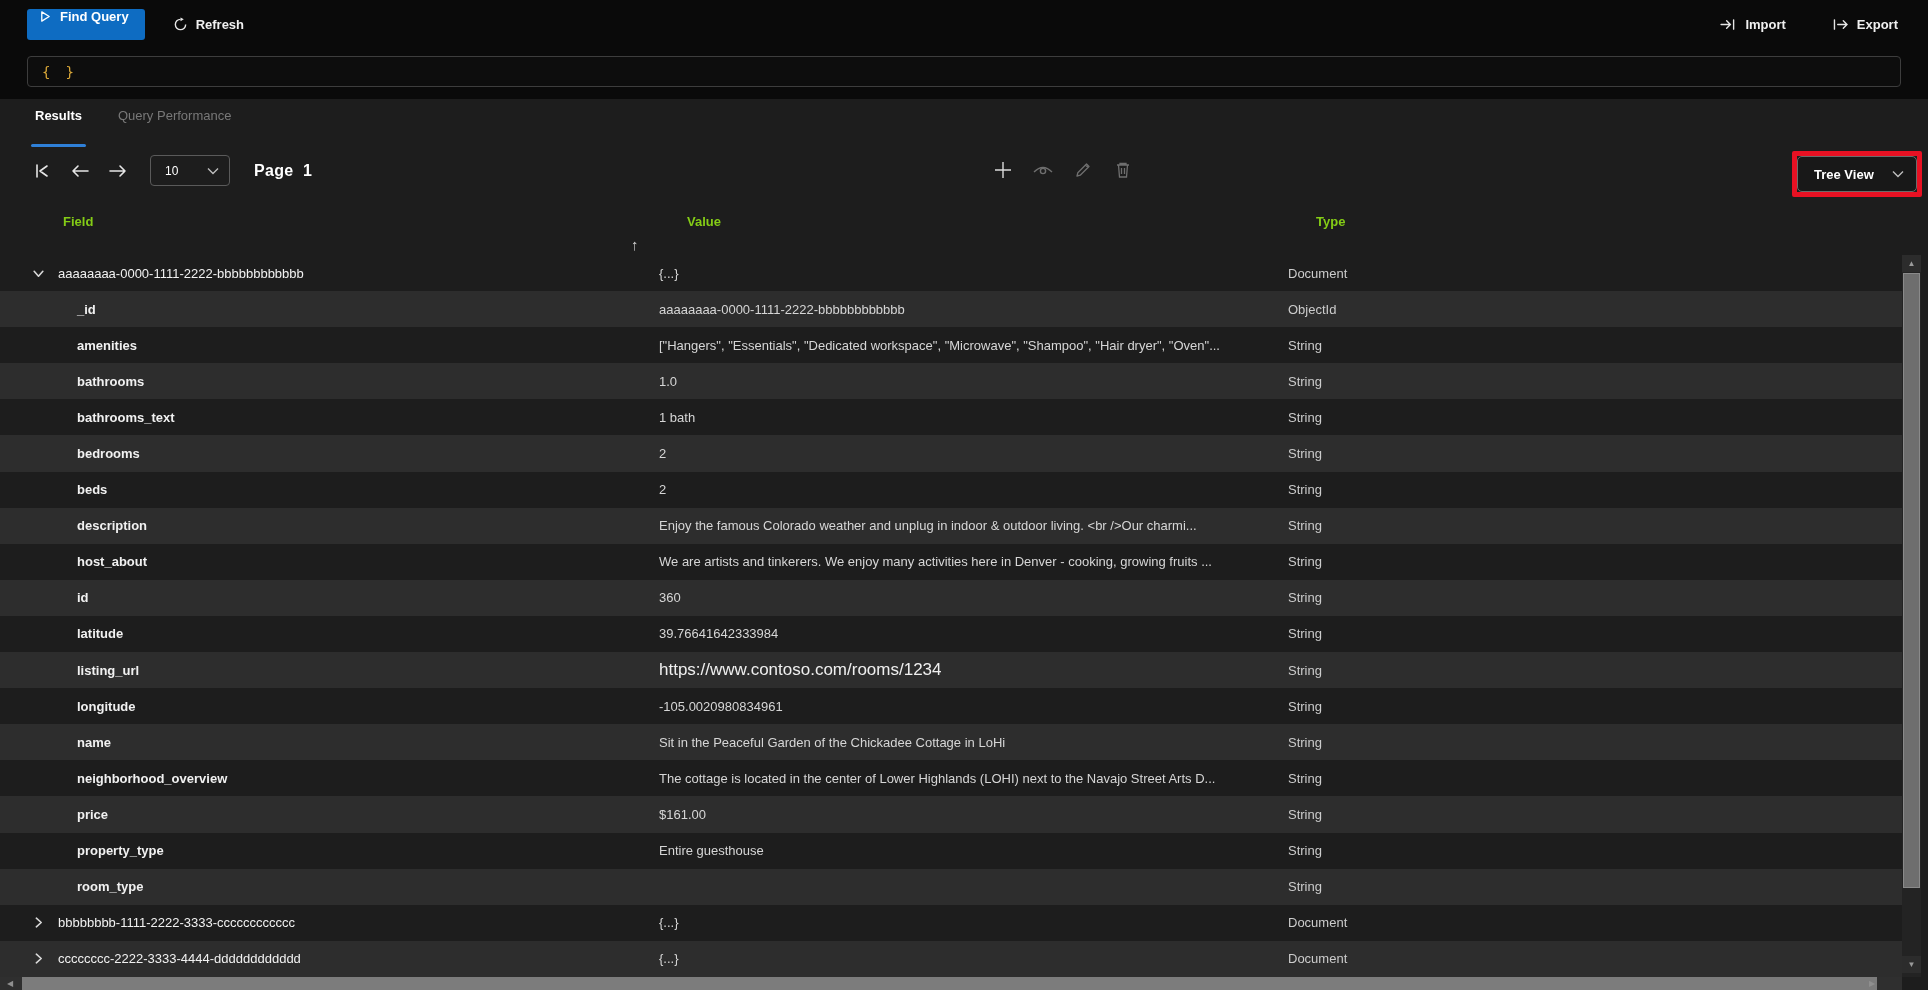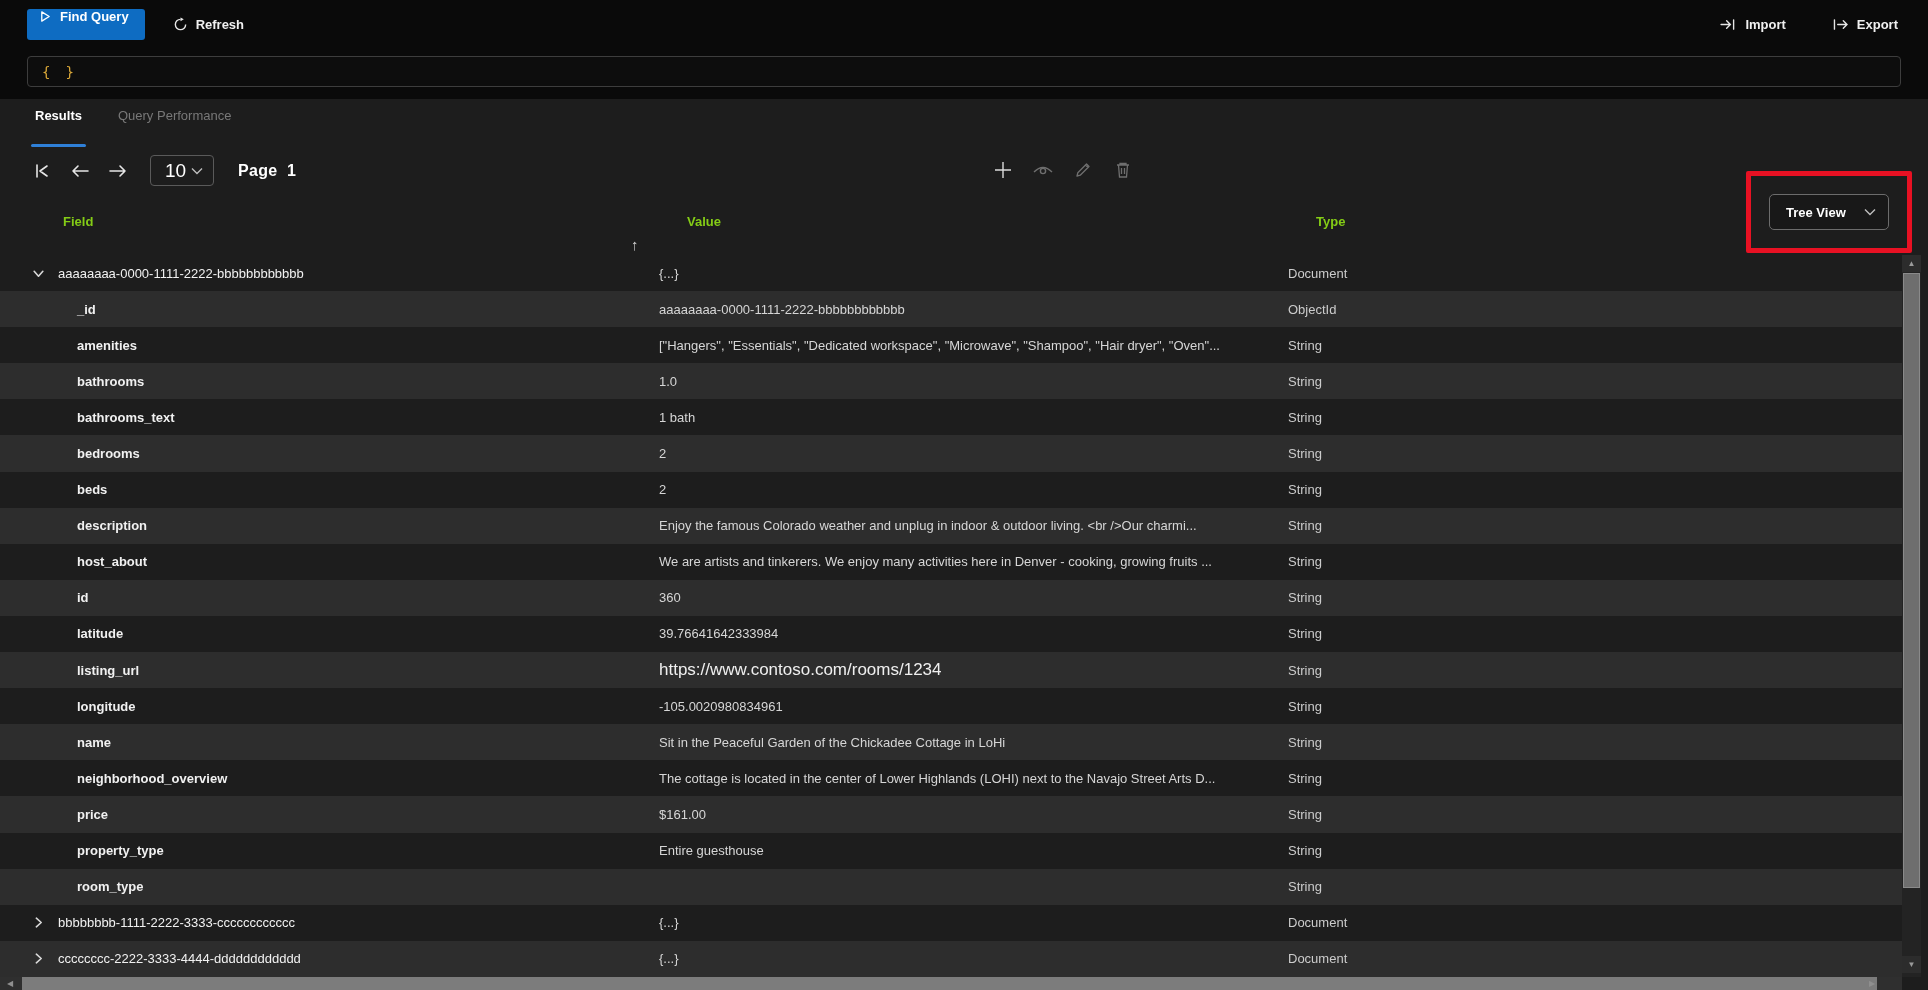--- a/index.html
+++ b/index.html
@@ -47,32 +47,32 @@
   .tab.active::after {
     content:""; position:absolute; left:-4px; right:-4px; bottom:0; height:3px;
     background:var(--underline); border-radius:2px;
   }
 
   
   .controls-row { position:absolute; top:155px; left:0; width:100%; height:40px; }
   .pager { position:absolute; left:30px; top:0; display:flex; align-items:center; gap:14px; }
   .nav-icon { width:24px; height:24px; display:flex; align-items:center; justify-content:center; cursor:pointer; }
   .pagesize {
-    width:64px; height:31px; border:1px solid #5a5a5a; border-radius:4px; background:transparent;
+    width:80px; height:31px; border:1px solid #5a5a5a; border-radius:4px; background:transparent;
     display:flex; align-items:center; justify-content:space-between; padding:0 10px 0 14px;
-    font-size:19px; color:#fff; cursor:pointer; margin-left:6px;
+    font-size:12px; color:#fff; cursor:pointer; margin-left:6px;
   }
   .page-label { margin-left:10px; font-size:16px; font-weight:700; color:#fff; letter-spacing:.3px; }
   .doc-actions { position:absolute; left:990px; top:2px; display:flex; align-items:center; gap:14px; }
   .action { width:26px; height:26px; display:flex; align-items:center; justify-content:center; cursor:pointer; }
   .action.disabled { cursor:default; }
 
   .view-select-wrap {
-    position:absolute; right:16px; top:-4px;
-    border:5px solid var(--red); padding:18px; border-radius:2px;margin-top:20px;
+    position:absolute; right:6px; top:-4px;
+    border:5px solid var(--red); padding:0; border-radius:2px;
   }
   .view-select {
     width:120px; height:36px; background:#181818; border:1px solid #6c6c6c; border-radius:5px;
     display:flex; align-items:center; justify-content:space-between; padding:0 12px 0 16px;
     font-size:13px; font-weight:700; color:#fff; cursor:pointer;
   }
 
   
   .grid-header { position:absolute; top:210px; left:0; width:1902px; height:45px; }
   .grid-header .h { position:absolute; top:4px; font-size:13px; font-weight:700; color:#84cc16;margin-left:28px; }

